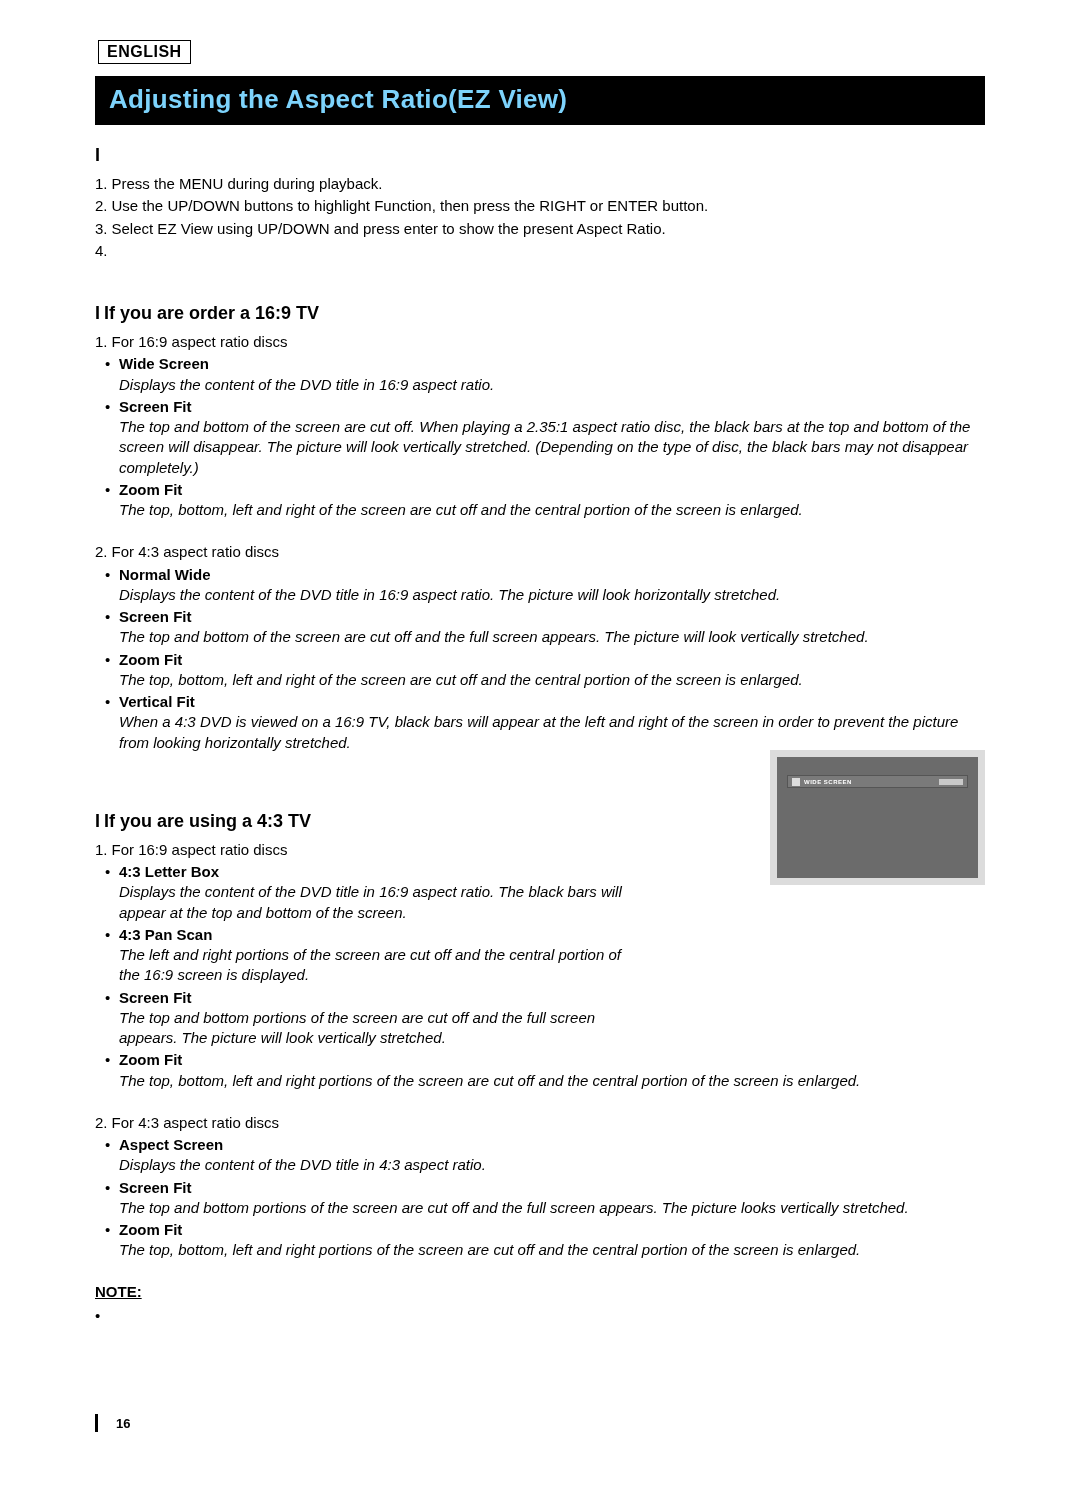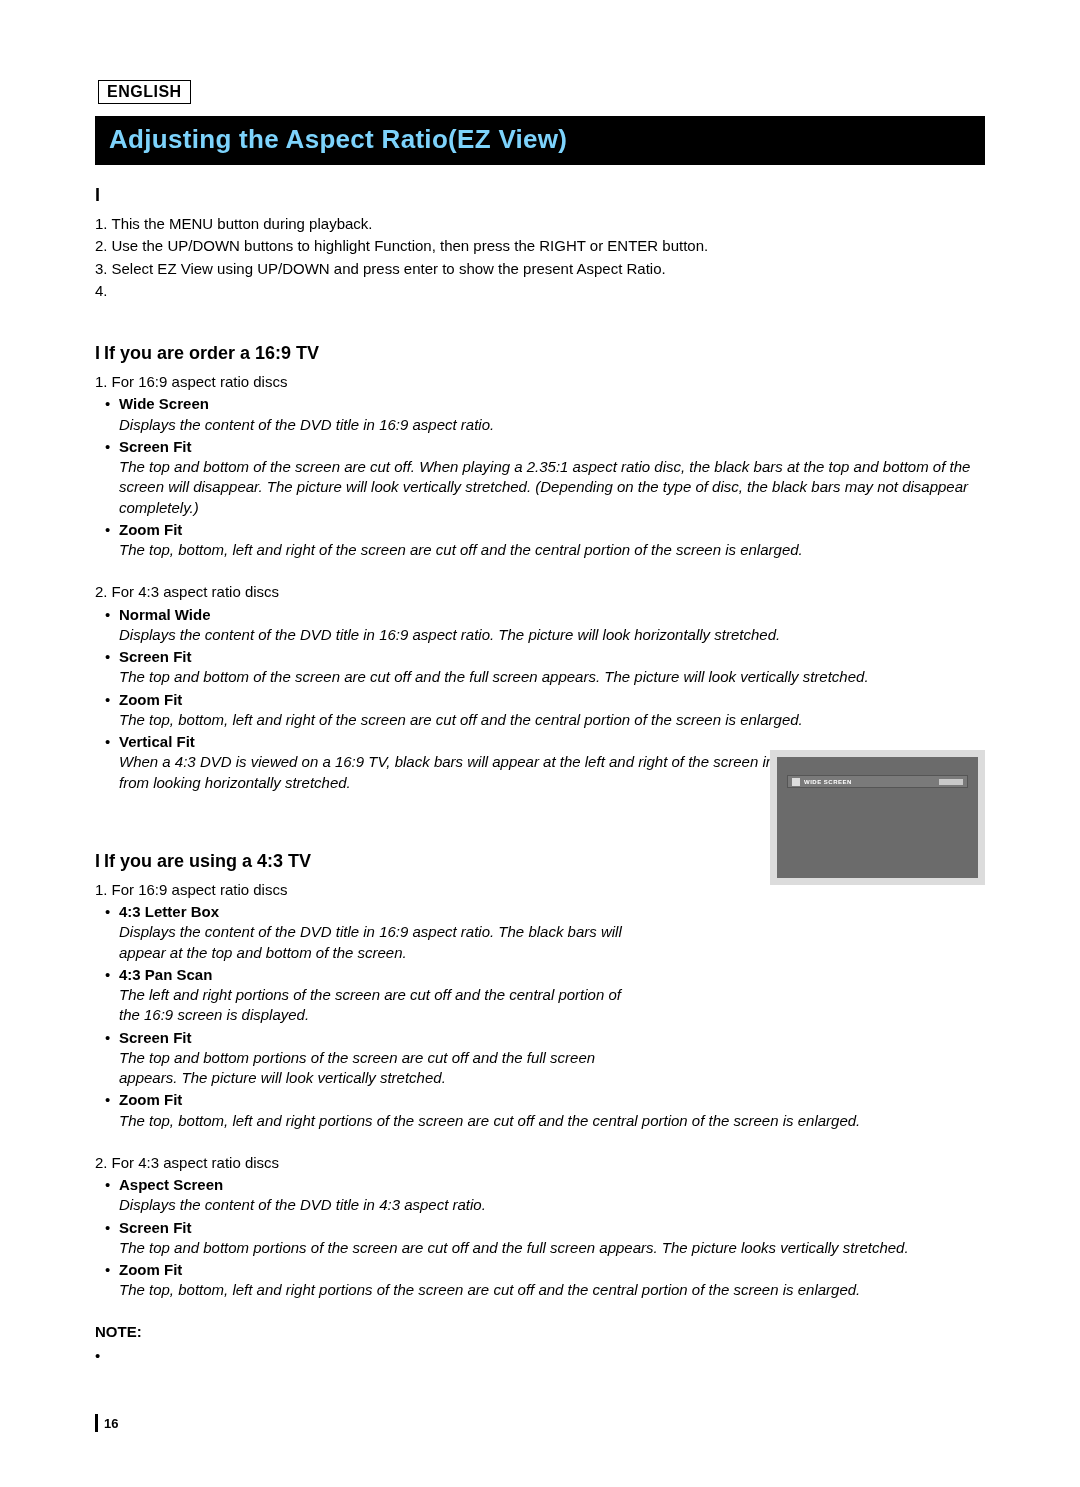--- a/index.html
+++ b/index.html
@@ -7,21 +7,21 @@
     margin: 0;
     background: #fff;
     font-family: Arial, Helvetica, sans-serif;
     color: #000;
     font-size: 15px;
   }
   .page {
     width: 1080px;
     height: 1487px;
     margin: 0 auto;
-    padding: 80px 95px 0 95px;
+    padding: 40px 95px 0 95px;
     position: relative;
   }
   .lang-box {
     display: inline-block;
     border: 1.5px solid #000;
     font-weight: bold;
     font-size: 16px;
     letter-spacing: 0.5px;
     padding: 2px 8px 2px 8px;
     margin-left: 3px;
@@ -62,29 +62,30 @@
     line-height: 1.35;
     margin-top: 2px;
   }
   .bullet-line .dot { width: 10px; }
   .indent-desc { padding-left: 14px; line-height: 1.35; font-style: italic; }
   .gap-md { height: 20px; }
   .gap-lg { height: 40px; }
   .group-head { font-weight: bold; }
   .note-head {
     font-weight: bold;
+    text-decoration: underline;
     margin-top: 22px;
   }
   .page-num-wrap {
     position: absolute;
     left: 95px;
     bottom: 55px;
     display: flex;
     align-items: center;
-    gap: 6px;
+    gap: 18px;
   }
   .page-num-wrap .rule {
     width: 3px;
     height: 18px;
     background: #000;
   }
   .page-num-wrap .num {
     font-weight: bold;
     font-size: 13px;
   }
@@ -143,21 +144,21 @@
 
   <div class="title-bar">Adjusting the Aspect Ratio(EZ View)</div>
 
   
   <div class="section-head">
     <span class="bar">I</span>
   </div>
   <div class="ol-block">
     <div class="ol-line">
         <span>1.</span>
-        <span>This the MENU button during playback.</span>
+        <span>Press the MENU during during playback.</span>
       </div>
     <div class="ol-line">
         <span>2.</span>
         <span>Use the UP/DOWN buttons to highlight Function, then press the RIGHT or ENTER button.</span>
       </div>
     <div class="ol-line">
         <span>3.</span>
         <span>Select EZ View using UP/DOWN and press enter to show the present Aspect Ratio.</span>
       </div>
     <div class="ol-line">

